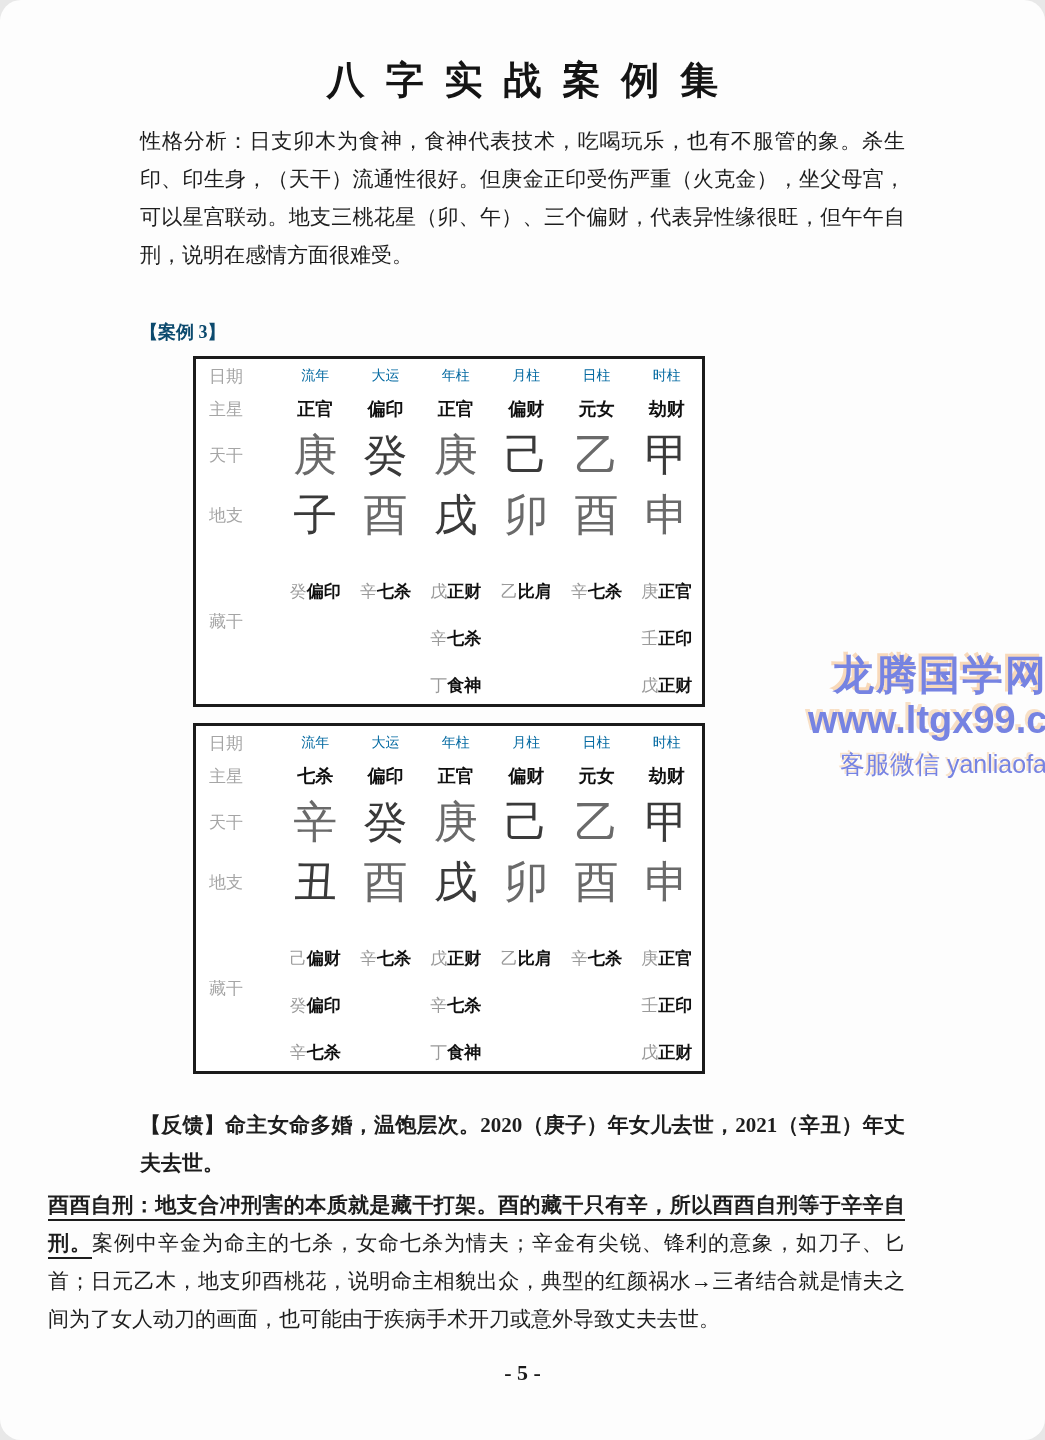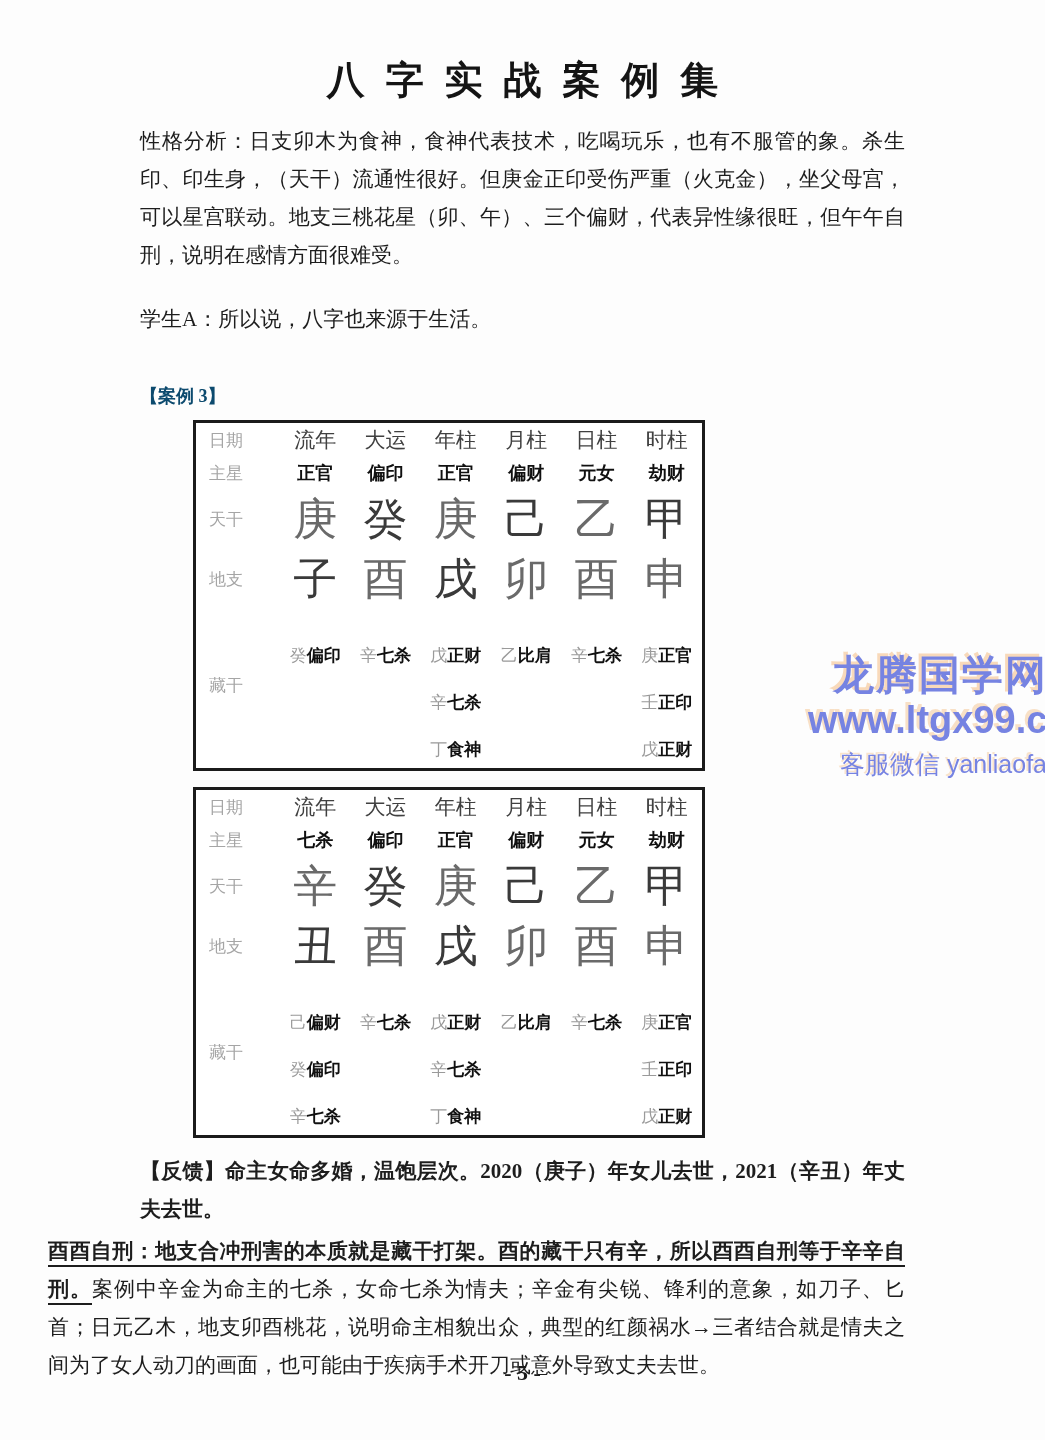--- a/index.html
+++ b/index.html
@@ -1,19 +1,20 @@
 <!DOCTYPE html>
 <html><head>
 <meta charset="utf-8">
 <style>
   html,body{margin:0;padding:0;background:#e8e8e8;}
   .page{
     position:relative; width:1045px; height:1440px; margin:0 auto;
     background:#fdfdfd; overflow:hidden; color:#1d1d1d;
     font-family:"Liberation Serif", serif;
+    border-radius:21px;
   }
   .title{
     margin:55px 0 0 0; text-align:center;
     font-size:38px; font-weight:bold; color:#141414;
     letter-spacing:0.55em; text-indent:0.55em;
   }
   .body-text{ margin:0 140px; font-size:21px; line-height:38px; text-align:justify; }
   .analysis{ margin-top:16px; }
   .dialogue{ margin-top:26px; }
   .dialogue p{ margin:8px 140px; font-size:21px; line-height:38px; text-align:justify; }
@@ -23,30 +24,30 @@
     display:grid;
     grid-template-columns:84px repeat(6,1fr);
     grid-template-rows:34px 32px 60px 60px auto;
     width:512px; margin:12px 0 0 193px;
     border:3px solid #1b1b1b; background:#fff;
     padding-bottom:6px; box-sizing:border-box;
   }
   .bazi-table + .bazi-table{ margin-top:16px; }
   .cell{ display:flex; align-items:center; justify-content:center; font-family:"Liberation Sans", sans-serif; }
   .lbl{ justify-content:flex-start; padding-left:13px; color:#a5a5a5; font-size:17px; }
-  .hdr{ color:#404040; font-size:21px; }
+  .hdr{ color:#0369a1; font-size:14px; }
   .star{ font-weight:bold; font-size:18px; color:#101010; }
   .big{ font-size:44px; color:#6a6a6a; }
   .big.dark{ color:#3a3a3a; }
   .hidden-cell{ flex-direction:column; justify-content:flex-start; padding-top:12px; }
   .hid-line{ line-height:25px; font-size:17px; white-space:nowrap;margin-top:22px; }
   .hid-stem{ color:#9a9a9a; }
   .hid-star{ color:#101010; font-weight:bold; }
 
-  .feedback{ margin-top:14px; font-weight:bold; }
+  .feedback{ margin-top:32px; font-weight:bold; }
   .analysis2{ margin-top:4px;margin-left:48px; }
   .hl{
     font-weight:bold;
     text-decoration:underline;
     text-decoration-thickness:2px;
     text-underline-offset:7px;
   }
   .page-number{
     position:absolute; top:1338px; left:0; width:100%;
     text-align:center; font-size:22px; font-weight:bold; color:#1a1a1a;
@@ -66,21 +67,20 @@
 </head>
 <body>
 
 <div class="page">
 
   <h1 class="title">八字实战案例集</h1>
 
   <p class="body-text analysis">性格分析：日支卯木为食神，食神代表技术，吃喝玩乐，也有不服管的象。杀生印、印生身，（天干）流通性很好。但庚金正印受伤严重（火克金），坐父母宫，可以星宫联动。地支三桃花星（卯、午）、三个偏财，代表异性缘很旺，但午午自刑，说明在感情方面很难受。</p>
 
   <div class="dialogue">
-    <p>学生A：所以说，八字也来源于生活。</p>
   </div>
 
   <p class="case-label">【案例 3】</p>
 
   <div class="bazi-table">
       <div class="cell lbl">日期</div>
       <div class="cell hdr">流年</div>
       <div class="cell hdr">大运</div>
       <div class="cell hdr">年柱</div>
       <div class="cell hdr">月柱</div>

